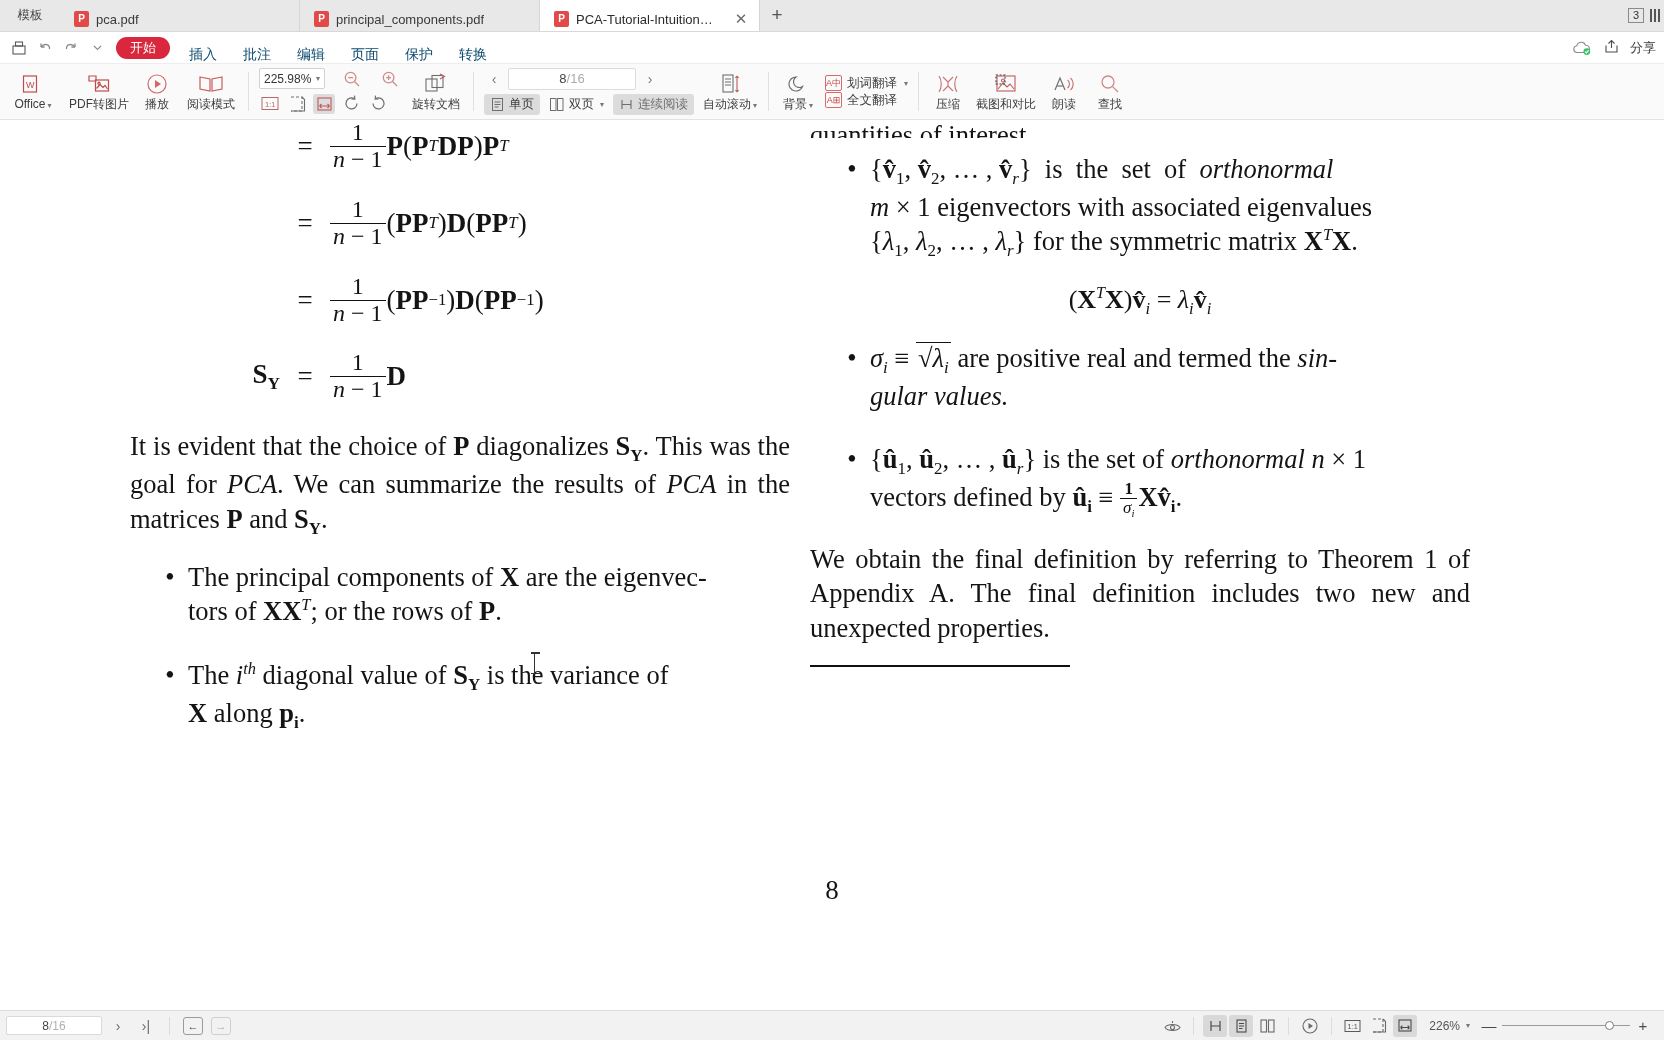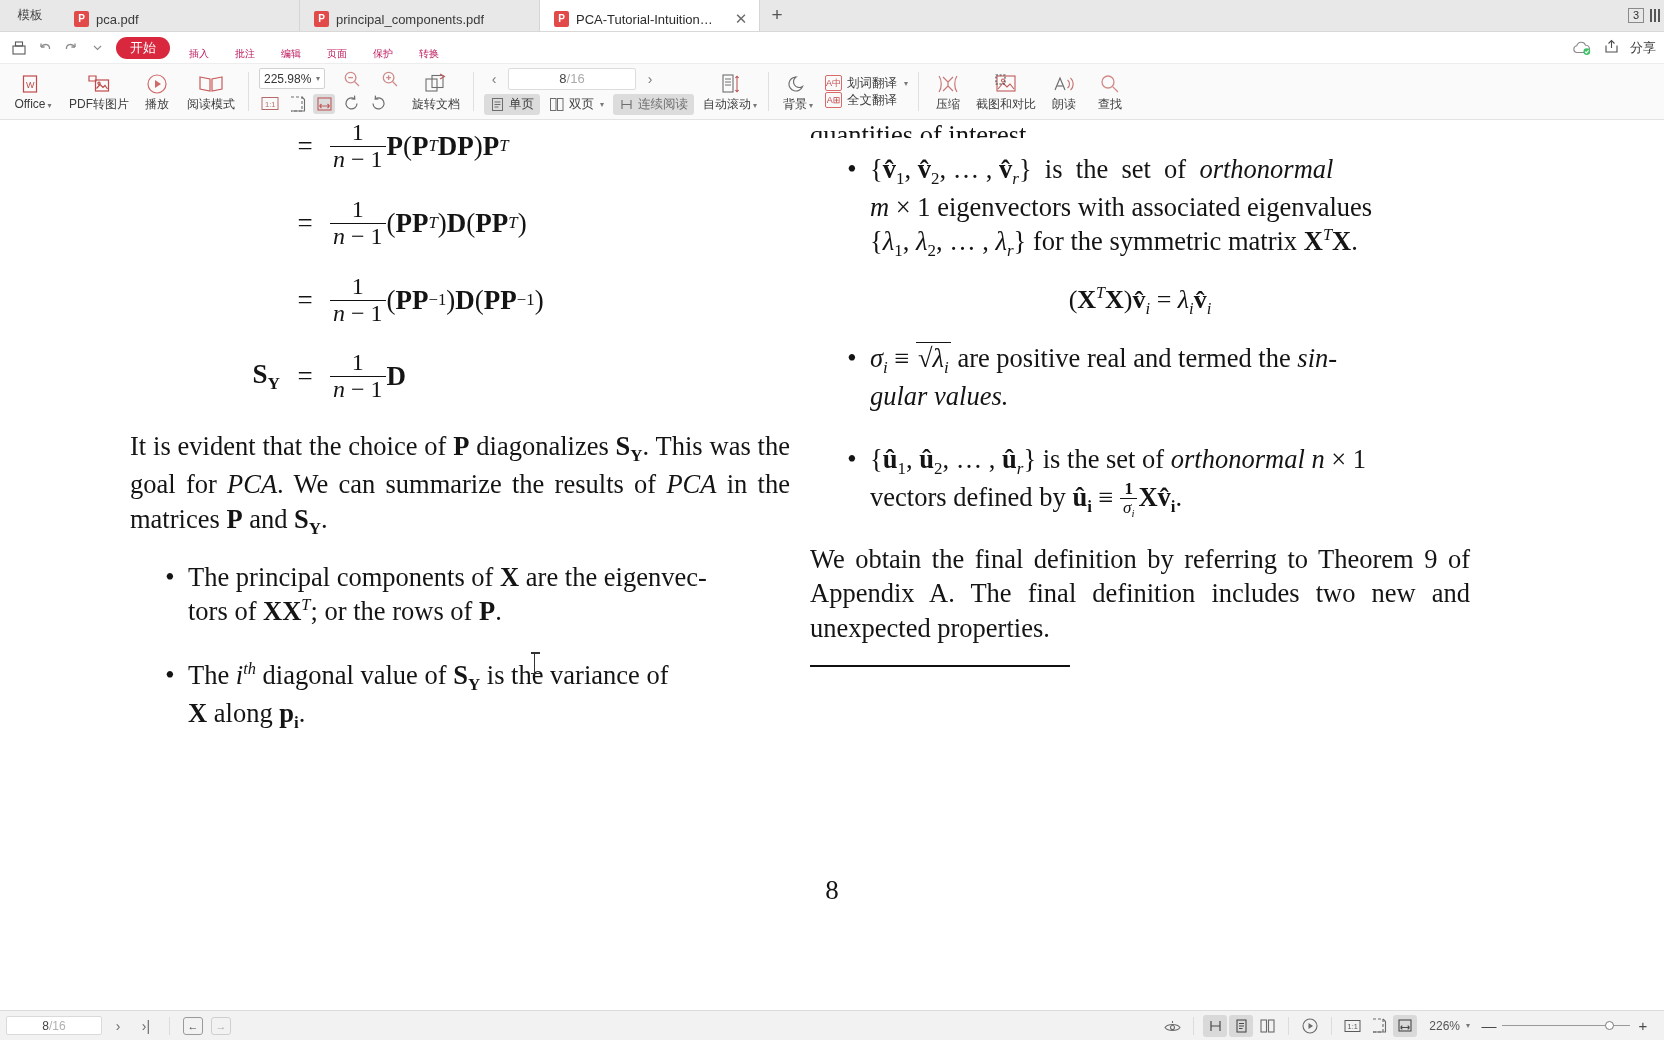--- a/index.html
+++ b/index.html
@@ -68,21 +68,21 @@
   
   .menurow {
     height: 32px; background: #ffffff; display: flex; align-items: center;
     flex: none; padding-left: 6px; border-bottom: 1px solid #ededed;
   }
   .mini-ic {
     width: 26px; height: 26px; display: flex; align-items: center;
     justify-content: center; color: #5a5a5a; font-size: 15px;
   }
   .menu-item {
-    font-size: 10px; color: #be185d; padding: 6px 13px; height: 32px;
+    font-size: 14px; color: #0c4a6e; padding: 6px 13px; height: 32px;
     line-height: 32px; white-space: nowrap;
   }
   .menu-item.start {
     background: #d9273e; color: #fff; border-radius: 13px;
     height: 22px; line-height: 22px; padding: 0 14px; margin: 0 6px;
     font-size: 13px;
   }
   .menurow-right {
     margin-left: auto; display: flex; align-items: center; gap: 10px;
     padding-right: 8px; font-size: 13px; color: #3c3c3c;
@@ -669,21 +669,21 @@
               {<span class="mb">û</span><span class="sub">1</span>, <span class="mb">û</span><span class="sub">2</span>, … , <span class="mb">û</span><span class="sub"><span class="it">r</span></span>} is the set of <span class="it">orthonormal n</span> × 1<br>
               vectors defined by <span class="mb">û<span class="sub">i</span></span> ≡ <span class="frac" style="font-size:17px;">
                   <span class="num"><b>1</b></span>
                   <span class="den"><span class="it">σ</span><span class="sub"><span class="it">i</span></span></span>
                 </span><span class="mb">Xv̂<span class="sub">i</span></span>.
             </span>
           </div>
         </div>
 
         <div class="para" style="margin-top:16px;">
-          We obtain the final definition by referring to Theorem 9 of Appendix A. The final definition includes two new and unexpected properties.
+          We obtain the final definition by referring to Theorem 1 of Appendix A. The final definition includes two new and unexpected properties.
         </div>
 
         <div class="fnrule"></div>
 
       </div>
 
       <div class="pagenum">8</div>
       <div class="textcaret"></div>
     </div>
   </div>

